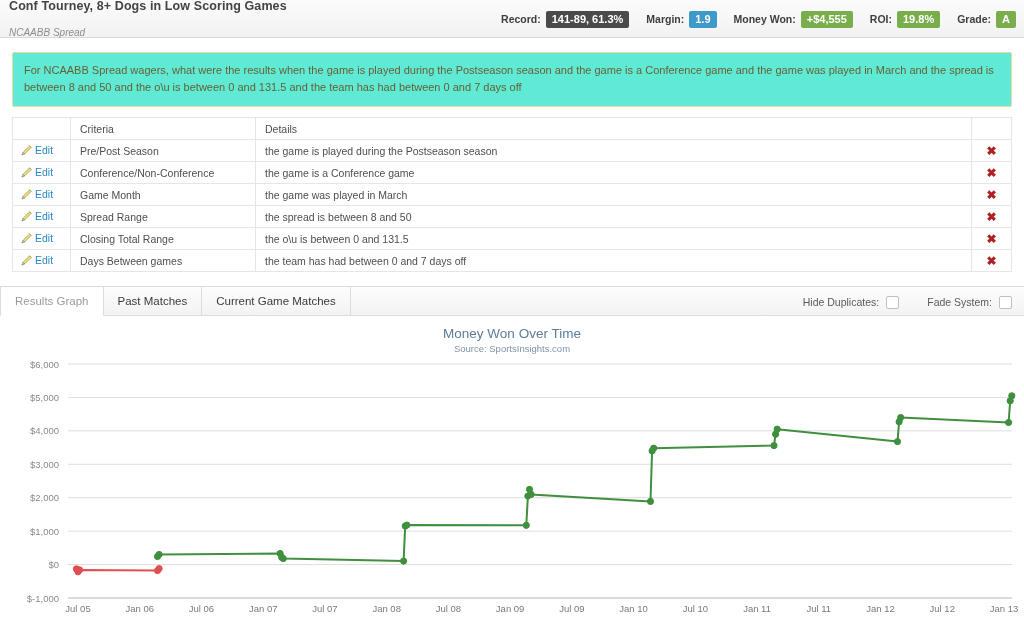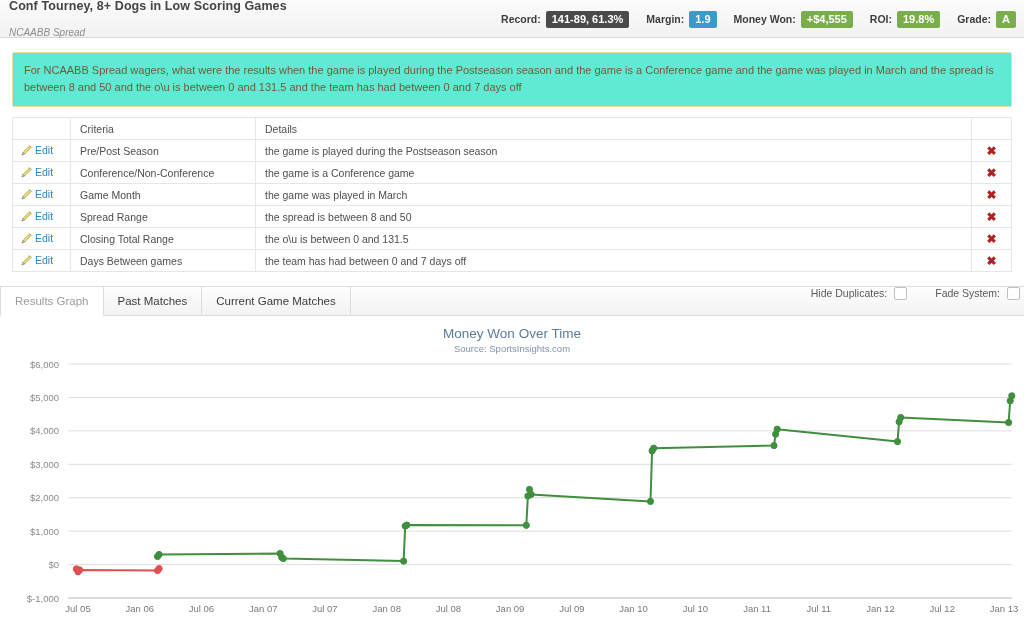--- a/index.html
+++ b/index.html
@@ -91,22 +91,22 @@
     display: flex; align-items: stretch;
   }
   .tab {
     display: flex; align-items: center; padding: 0 14px;
     font-size: 11.5px; color: #3c3c3c; cursor: pointer;
     border-right: 1px solid #dcdcdc;
   }
   .tab.active { background: #ffffff; color: #9b9b9b; border-bottom: 1px solid #fff; margin-bottom:-1px; }
   .tab:first-child { border-left: 1px solid #dcdcdc; }
   .tab-right {
-    position: absolute; right: 4px; top: 0; height: 30px;
-    display: flex; gap: 7px;
+    position: absolute; right: 12px; top: 0; height: 30px;
+    display: flex; align-items: center; gap: 7px;
   }
   .chk-label { font-size: 10.5px; color: #5a5a5a; }
   .chk {
     width: 13px; height: 13px; border: 1px solid #c0c0c0; background: #fff;
     border-radius: 2px; display: inline-block; cursor: pointer;
   }
   .chk-gap { width: 14px; display:inline-block; }
 
   
   .chart-area { position: relative; width: 1024px; height: 296px; background:#fff; }

